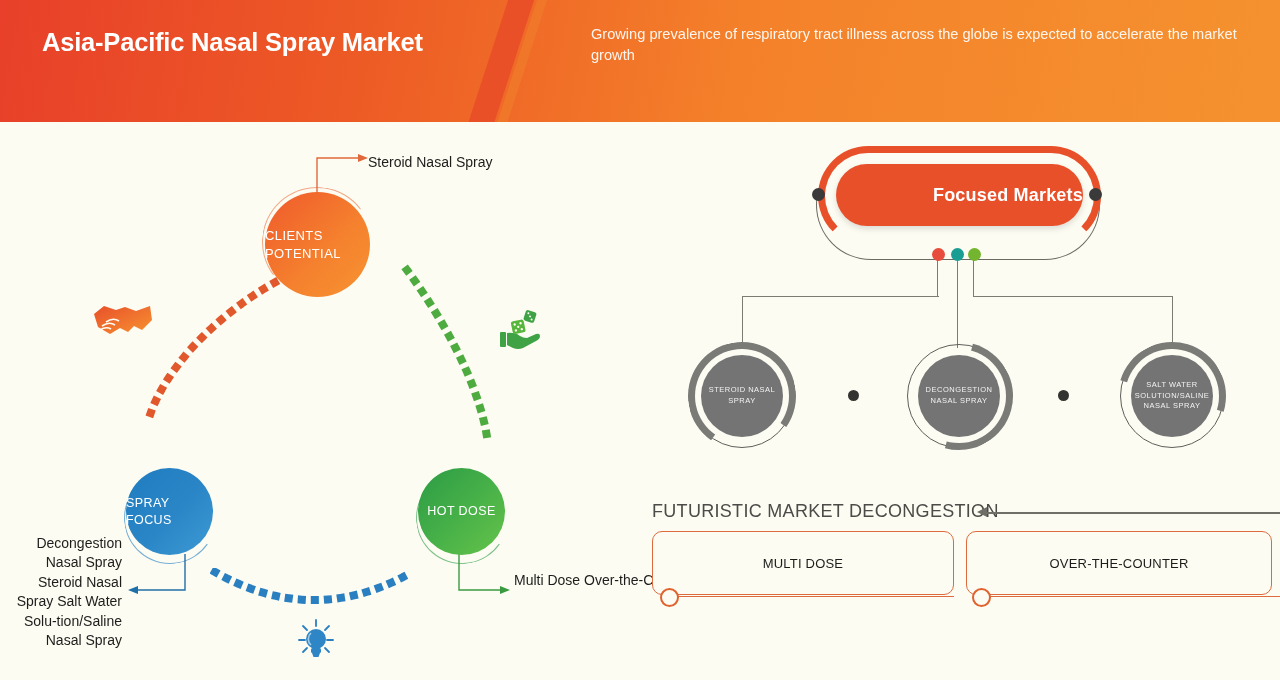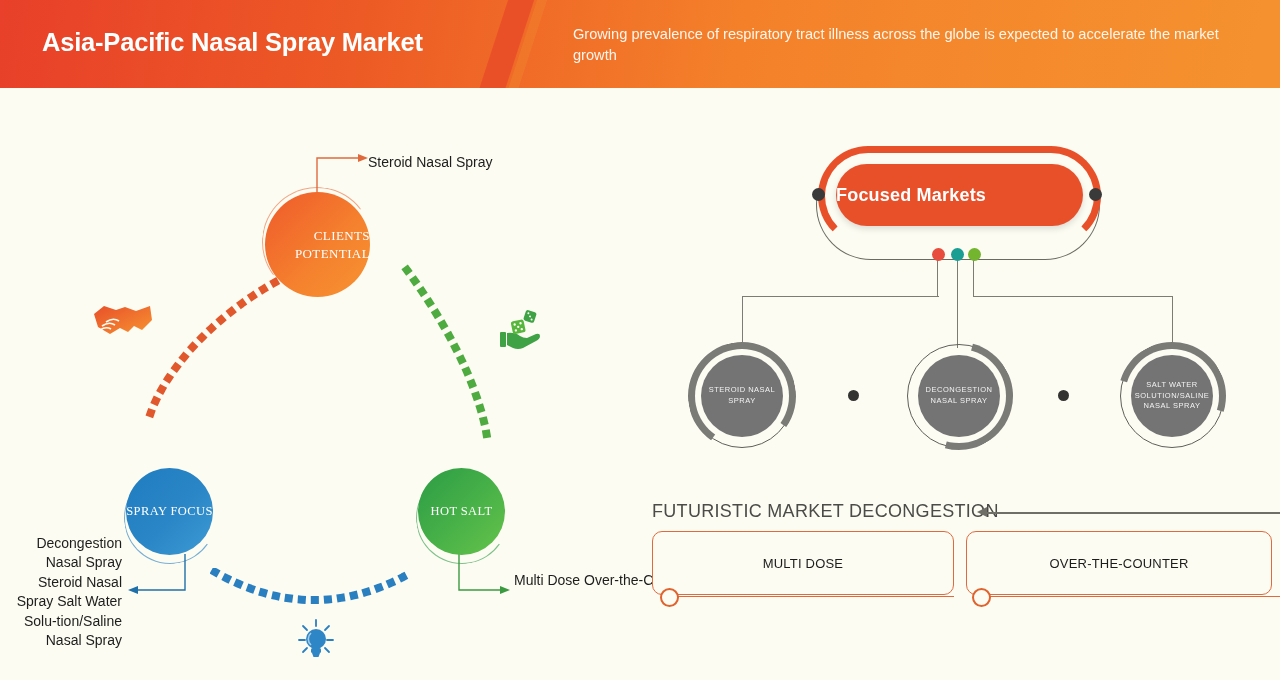--- a/index.html
+++ b/index.html
@@ -11,21 +11,21 @@
   }
   #stage {
     position: relative;
     width: 1280px; height: 680px;
     background: #fdfcf3;
   }
 
   
   .header {
     position: absolute; left: 0; top: 0;
-    width: 1280px; height: 88px;
+    width: 1280px; height: 122px;
     background: linear-gradient(100deg, #e8402a 0%, #ed5a25 28%, #f4812a 58%, #f5922f 100%);
     overflow: hidden;
   }
   .header .stripe {
     position: absolute;
     top: -30px; left: 487px;
     width: 26px; height: 190px;
     background: #e94f28;
     transform: skewX(-18deg);
     opacity: .95;
@@ -41,40 +41,39 @@
   .header-title {
     position: absolute; left: 42px; top: 26px;
     width: 430px;
     color: #ffffff;
     font-size: 25.5px;
     font-weight: bold;
     line-height: 1.32;
     letter-spacing: -0.2px;
   }
   .header-sub {
-    position: absolute; left: 573px; top: 24px;
+    position: absolute; left: 591px; top: 24px;
     width: 680px;
     color: #fdf6ef;
     font-size: 14.6px;
     line-height: 1.45;
     font-weight: normal;
   }
 
   
   .bubble {
     position: absolute;
     border-radius: 50%;
     color: #fff;
     display: flex; align-items: center; justify-content: center;
-    text-align: right;
+    text-align: left;
     font-size: 13px;
     line-height: 1.35;
     letter-spacing: .4px;
     z-index: 4;
-    font-family: Liberation Serif, serif;
   }
   .bubble-ring {
     position: absolute;
     border-radius: 50%;
     border: 1.4px solid rgba(0,0,0,.18);
     z-index: 2;
   }
 
   #bub-clients {
     left: 265px; top: 192px; width: 105px; height: 105px;
@@ -137,21 +136,21 @@
     left: 828px; top: 158px; width: 263px; height: 82px;
     background: #fdfcf3;
     border-radius: 42px;
     z-index: 3;
   }
   #fm-box {
     position: absolute;
     left: 836px; top: 164px; width: 247px; height: 62px;
     background: #e8502a;
     border-radius: 32px;
-    display: flex; align-items: center; justify-content: flex-start;
+    display: flex; align-items: center; justify-content: flex-end;
     color: #fff; font-size: 18px; font-weight: bold;
     letter-spacing: .2px;
     box-shadow: 0 3px 6px rgba(0,0,0,.13);
     z-index: 5;
   }
   .fm-dot {
     position: absolute;
     width: 13px; height: 13px; border-radius: 50%;
     background: #3a3a3a; z-index: 6;
   }
@@ -353,21 +352,21 @@
     <span>CLIENTS POTENTIAL</span>
   </div>
 
   <div class="bubble-ring" id="ring-focus"></div>
   <div class="bubble" id="bub-focus">
     <span>SPRAY FOCUS</span>
   </div>
 
   <div class="bubble-ring" id="ring-hot"></div>
   <div class="bubble" id="bub-hot">
-    <span>HOT SALT</span>
+    <span>HOT DOSE</span>
   </div>
 
   <svg class="lead" style="left:310px; top:150px; width:60px; height:50px;" viewBox="0 0 60 50">
     <path d="M7 48 L7 8 L48 8" fill="none" stroke="#e06a3c" stroke-width="1.4"></path>
     <path d="M48 4 L58 8 L48 12 Z" fill="#e06a3c"></path>
   </svg>
 
   <svg class="lead" style="left:120px; top:552px; width:72px; height:46px;" viewBox="0 0 72 46">
     <path d="M65 2 L65 38 L18 38" fill="none" stroke="#1f6fa8" stroke-width="1.4"></path>
     <path d="M18 34 L8 38 L18 42 Z" fill="#1f6fa8"></path>

